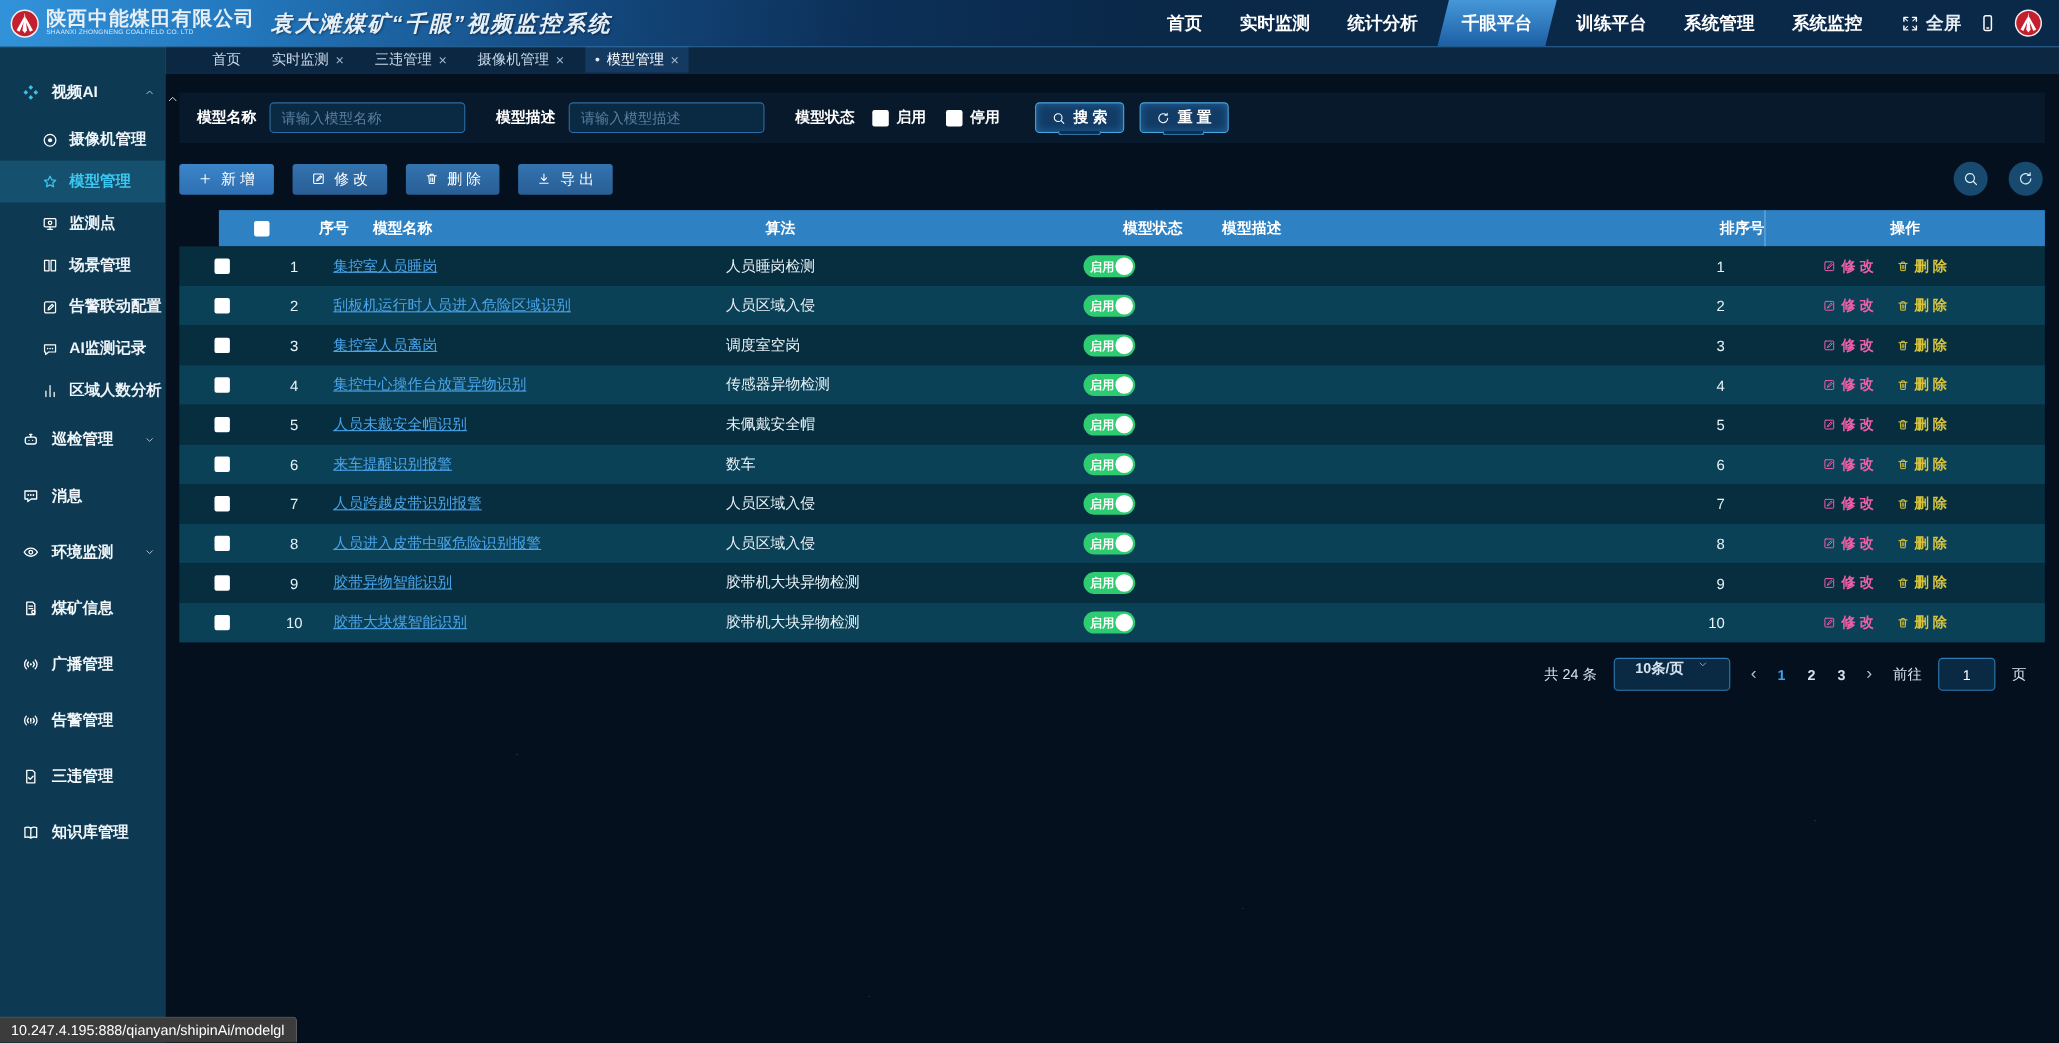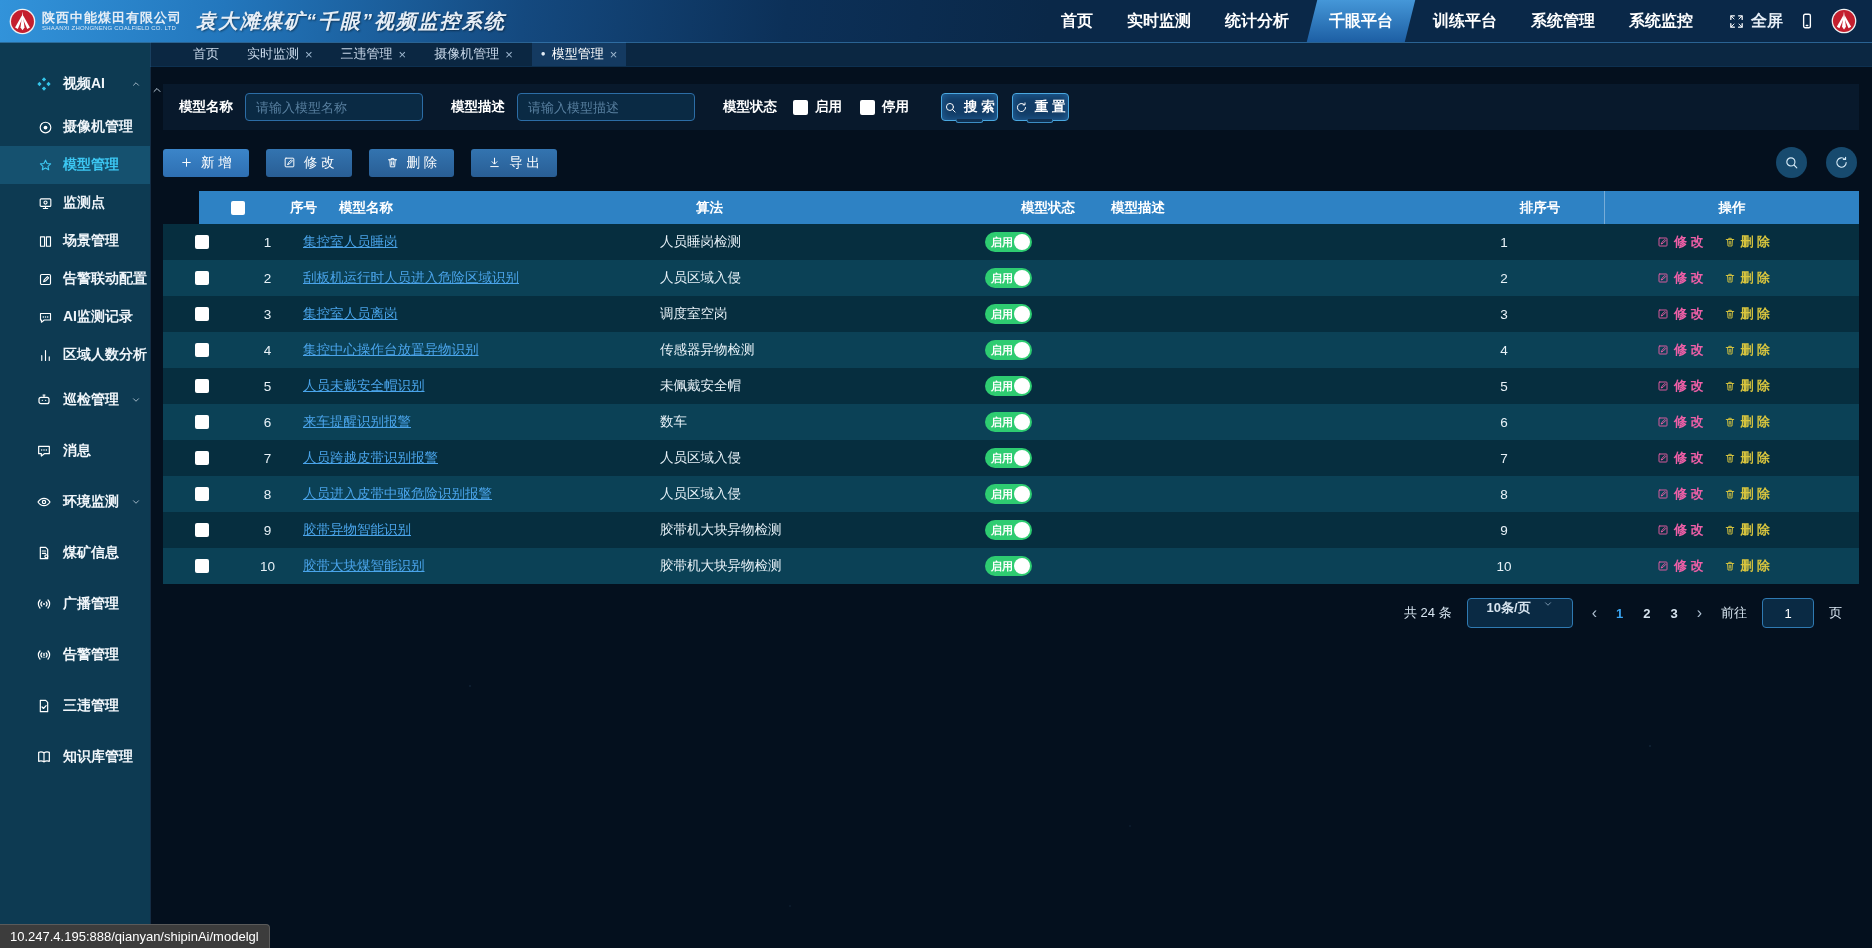--- a/index.html
+++ b/index.html
@@ -8,21 +8,21 @@
   .ico{display:inline-flex;align-items:center;justify-content:center;flex:none;}
   .ico svg{width:100%;height:100%;}
 
   
   .hdr{position:absolute;top:0;left:0;right:0;height:42px;display:flex;align-items:center;
        background:linear-gradient(97deg,#3293da 0%,#2377bd 12%,#14497f 28%,#0c3058 42%,#0a2848 56%,#0a2848 100%);
        box-shadow:0 1px 0 rgba(70,150,215,.55);z-index:5;}
   .brand{display:flex;align-items:center;gap:6px;padding-left:9px;flex:none;}
   .logo-badge{width:27px;height:27px;}
   .brand-txt{line-height:1.05;}
-  .company{font-size:13px;font-weight:bold;letter-spacing:1px;white-space:nowrap;}
+  .company{font-size:18px;font-weight:bold;letter-spacing:1px;white-space:nowrap;}
   .company-en{font-size:6px;color:#d6e6f4;white-space:nowrap;letter-spacing:.2px;}
   .app-title{margin-left:14px;font-size:20px;font-weight:bold;font-style:italic;letter-spacing:2px;
              white-space:nowrap;text-shadow:1px 1px 2px rgba(0,0,0,.45);}
   .top-nav{margin-left:auto;display:flex;align-items:stretch;height:42px;}
   .nav-item{padding:0 17px;display:flex;align-items:center;font-size:16px;font-weight:bold;color:#fff;cursor:pointer;}
   .nav-item.active{background:linear-gradient(180deg,#4597d8,#1d5fa4);transform:skewX(-14deg);margin:0 6px;}
   .nav-item.active>span{display:inline-block;transform:skewX(14deg);}
   .hdr-right{display:flex;align-items:center;gap:15px;padding:0 15px 0 18px;}
   .fs-btn{display:flex;align-items:center;gap:6px;font-size:16px;font-weight:bold;cursor:pointer;}
   .ico-fs{width:17px;height:17px;color:#fff;}
@@ -33,21 +33,21 @@
   .tabbar{position:absolute;top:42px;left:150px;right:0;height:24px;background:#0b2742;display:flex;
           align-items:stretch;padding-left:34px;gap:10px;border-bottom:1px solid #0d3050;z-index:4;}
   .tab{display:flex;align-items:center;gap:6px;font-size:13px;color:#c9d9ea;padding:0 9px;cursor:pointer;white-space:nowrap;}
   .tab.active{background:#143a61;color:#fff;}
   .tab .dot{font-size:8px;color:#e4edf6;line-height:1;}
   .tab .close{font-size:13px;color:#9fb8d0;line-height:1;}
 
   
   .sidebar{position:absolute;top:42px;left:0;bottom:0;width:150px;background:#0d3a52;padding-top:18px;
            box-sizing:border-box;box-shadow:1px 0 0 rgba(80,160,220,.2);z-index:4;}
-  .side-group{display:flex;align-items:center;height:48px;padding-left:36px;gap:11px;font-size:14px;
+  .side-group{display:flex;align-items:center;height:48px;padding-left:20px;gap:11px;font-size:14px;
               font-weight:bold;color:#f2f7fb;cursor:pointer;position:relative;}
   .side-group.standalone{height:51px;}
   .side-group .g-ico{width:16px;height:16px;color:#fff;}
   .side-group.accent .g-ico{color:#35c5ea;}
   .side-group .chev{position:absolute;right:9px;width:10px;height:10px;color:#cfdce8;}
   .side-child{display:flex;align-items:center;height:38px;padding-left:38px;gap:10px;font-size:14px;
               font-weight:bold;color:#eef4f9;cursor:pointer;}
   .side-child .c-ico{width:15px;height:15px;color:#fff;}
   .side-child.active{background:#15516f;color:#3cc7f2;}
   .side-child.active .c-ico{color:#3cc7f2;}
@@ -65,21 +65,21 @@
   .filter-row{margin:18px 13px 0;height:46px;display:flex;align-items:center;padding-left:16px;
               background:rgba(36,86,134,.14);}
   .f-label{font-size:13.5px;font-weight:bold;color:#fff;white-space:nowrap;}
   .f-input{width:178px;height:28px;margin-left:12px;background:#0a2a44;border:1px solid #2c6da6;border-radius:4px;
            color:#cfe3f2;font-size:13px;padding:0 10px;box-sizing:border-box;outline:none;font-family:inherit;}
   .f-input::placeholder{color:#587f9f;}
   .sp28{width:28px;flex:none;}
   .sp16{width:16px;flex:none;}
   .checkbox{width:15px;height:15px;background:#fff;border-radius:2px;flex:none;cursor:pointer;}
   .cb-label{font-size:13.5px;font-weight:bold;color:#fff;margin:0 18px 0 7px;}
-  .tech-btn{position:relative;height:28px;margin-left:14px;padding:0 2px;display:inline-flex;align-items:center;gap:7px;
+  .tech-btn{position:relative;height:28px;margin-left:14px;padding:0 14px;display:inline-flex;align-items:center;gap:7px;
             background:#123c66;border:1px solid #4aa8e0;border-radius:4px;color:#fff;font-size:13.5px;font-weight:bold;
             box-shadow:inset 0 0 8px rgba(64,170,255,.4);cursor:pointer;font-family:inherit;}
   .tech-btn::after{content:"";position:absolute;left:50%;bottom:-3px;transform:translateX(-50%);
                    width:46%;height:3px;background:#0f2f50;border:1px solid #3c8cc2;border-top:none;border-radius:0 0 3px 3px;}
   .tech-btn .b-ico{width:13px;height:13px;color:#fff;}
 
   .toolbar-row{margin:17px 13px 0;display:flex;align-items:center;gap:17px;}
   .act-btn{height:28px;padding:0 17px;display:inline-flex;align-items:center;gap:8px;font-size:13.5px;color:#fff;
            background:linear-gradient(180deg,#3374b0,#295e95);border:none;border-radius:3px;cursor:pointer;font-family:inherit;}
   .act-btn.add{background:linear-gradient(180deg,#3b85c9,#2e6fb2);}
@@ -94,21 +94,21 @@
   .t-head{display:flex;align-items:center;height:33px;background:#2e82c4;font-weight:bold;font-size:13.5px;color:#fff;margin-left:36px;}
   .t-row{display:flex;align-items:center;height:36px;font-size:13.5px;color:#e8f2f8;}
   .t-row.odd{background:#062e3f;}
   .t-row.even{background:#0b4156;}
   .c-check{width:77px;display:flex;justify-content:center;flex:none;}
   .c-index{width:55px;text-align:center;flex:none;}
   .c-name{width:365px;padding-left:8px;box-sizing:border-box;flex:none;white-space:nowrap;overflow:hidden;}
   .c-algo{width:325px;flex:none;white-space:nowrap;}
   .c-status{width:90px;flex:none;}
   .c-desc{width:365px;flex:none;}
-  .c-sort{width:128px;text-align:center;flex:none;}
+  .c-sort{width:128px;text-align:right;flex:none;}
   .c-ops{flex:1;display:flex;justify-content:center;gap:20px;}
   .t-head .c-ops{border-left:1px solid rgba(255,255,255,.35);align-self:stretch;align-items:center;}
   .name-link{color:#4aa4ea;text-decoration:underline;cursor:pointer;}
   .toggle{width:47px;height:20px;border-radius:10px;background:#2ecc71;position:relative;display:inline-flex;
           align-items:center;cursor:pointer;}
   .toggle .tl{color:#fff;font-size:11px;font-weight:bold;margin-left:6px;}
   .toggle .knob{position:absolute;right:2px;top:2px;width:16px;height:16px;border-radius:50%;background:#fff;}
   .op{display:inline-flex;align-items:center;gap:5px;cursor:pointer;font-size:13px;font-weight:bold;}
   .op .b-ico{width:12px;height:12px;}
   .op.edit{color:#ef5fa7;}

